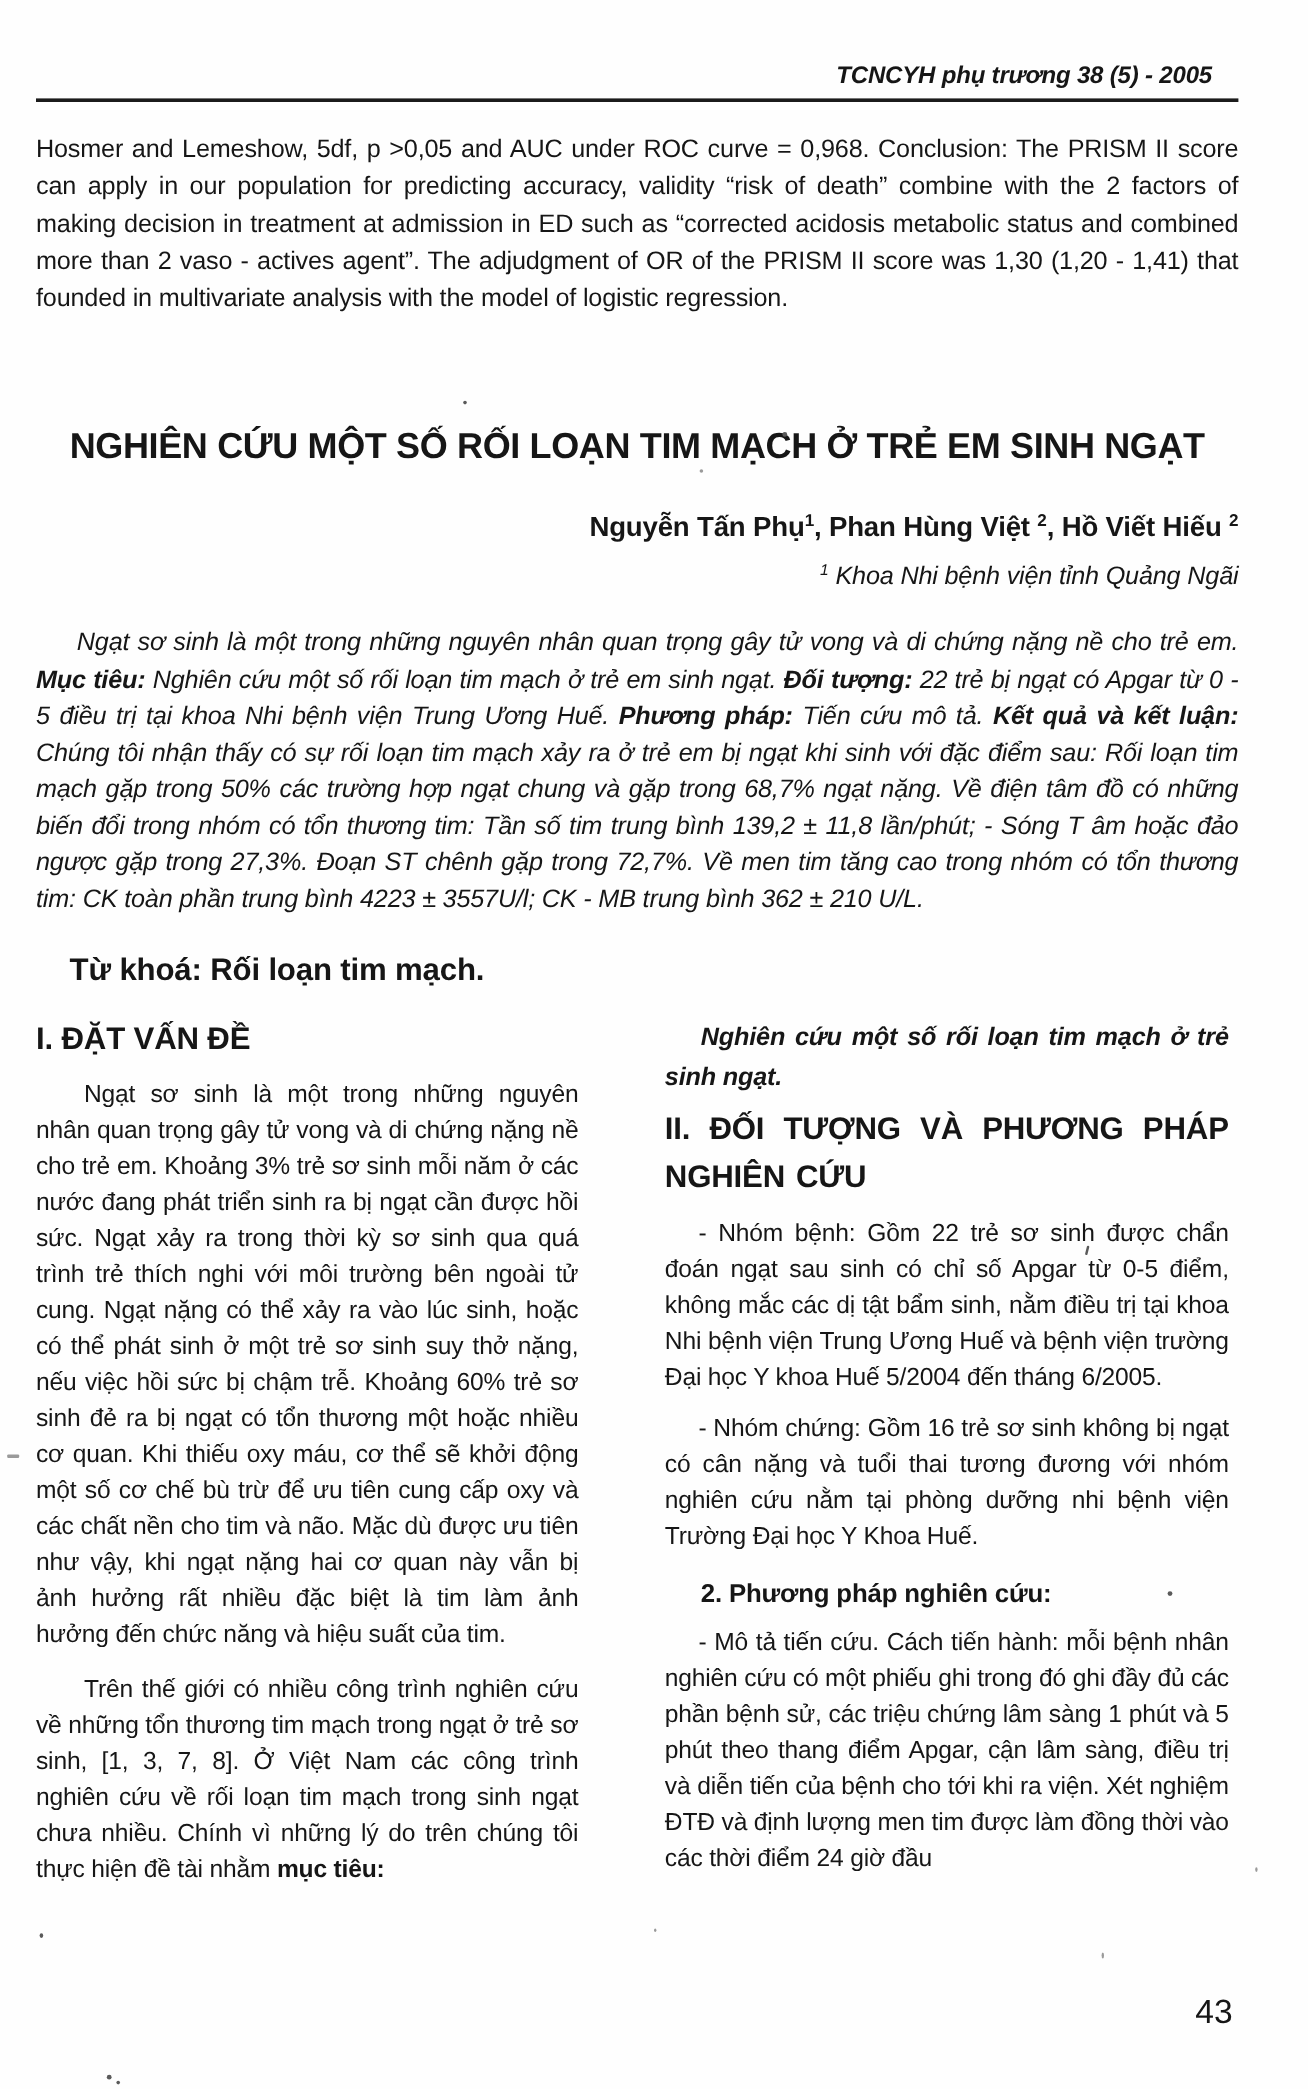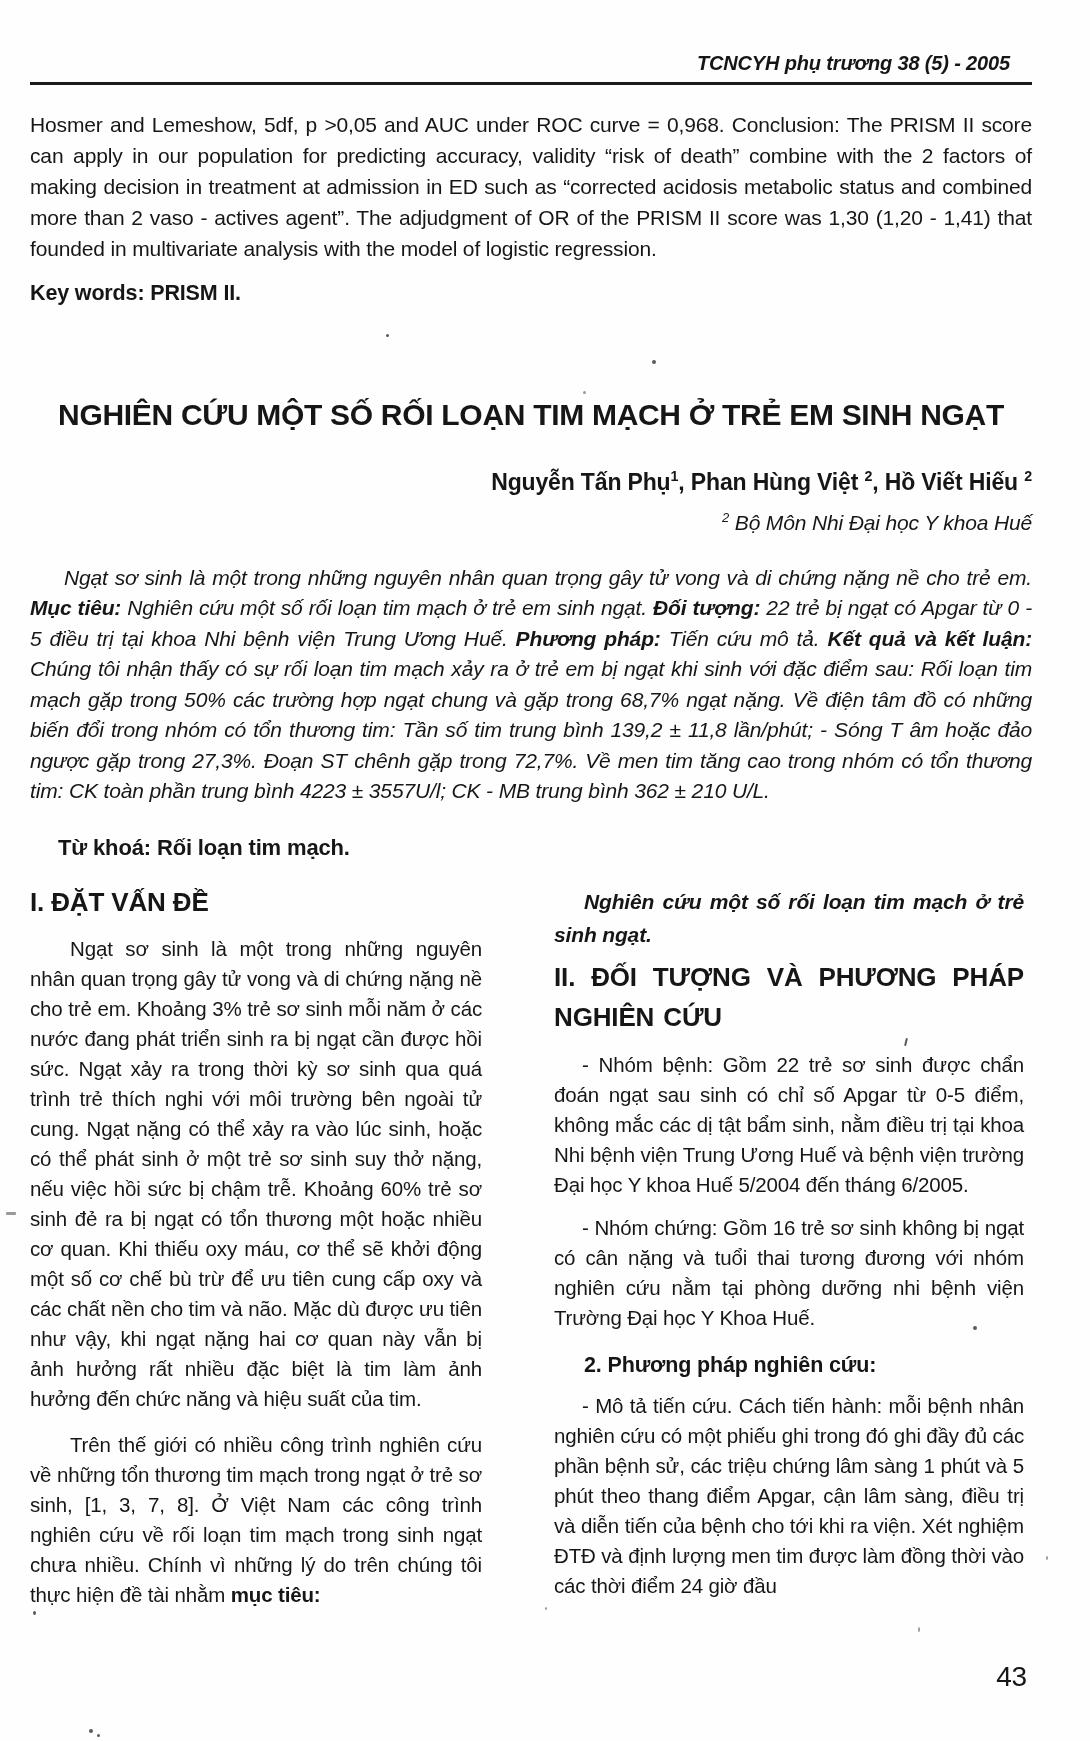--- a/index.html
+++ b/index.html
@@ -68,21 +68,21 @@
     margin: 27px 0 0 0;
     font-size: 21px;
     font-style: italic;
     line-height: 30.5px;
     text-align: justify;
     text-indent: 34px;
   }
   .seg-bold { font-weight: bold; }
   .vn-keywords {
     margin: 28px 0 0 28px;
-    font-size: 22px;
+    font-size: 26px;
     font-weight: bold;
   }
   .columns {
     display: flex;
     gap: 72px;
     margin-top: 20px;
   }
   .col-left  { width: 452px; flex: 0 0 452px; }
   .col-right { width: 470px; flex: 0 0 470px; }
   .section-heading {
@@ -134,27 +134,26 @@
 </style>
 </head>
 <body>
 
 <div class="page">
 
   <p class="running-head">TCNCYH phụ trương 38 (5) - 2005</p>
   <hr class="header-rule">
 
   <p class="english-abstract">Hosmer and Lemeshow, 5df, p &gt;0,05 and AUC under ROC curve = 0,968. Conclusion: The PRISM II score can apply in our population for predicting accuracy, validity “risk of death” combine with the 2 factors of making decision in treatment at admission in ED such as “corrected acidosis metabolic status and combined more than 2 vaso - actives agent”. The adjudgment of OR of the PRISM II score was 1,30 (1,20 - 1,41) that founded in multivariate analysis with the model of logistic regression.</p>
-  <p class="english-keywords">Key words: PRISM II.</p>
 
   <h1 class="article-title">NGHIÊN CỨU MỘT SỐ RỐI LOẠN TIM MẠCH Ở TRẺ EM SINH NGẠT</h1>
 
   <div class="authors-block">
     <p class="authors-line"><span>Nguyễn Tấn Phụ</span><sup>1</sup><span>, Phan Hùng Việt </span><sup>2</sup><span>, Hồ Viết Hiếu </span><sup>2</sup></p>
-    <p class="affiliation"><sup>2</sup><span> Bộ Môn Nhi Đại học Y khoa Huế</span></p>
+    <p class="affiliation"><sup>1</sup><span> Khoa Nhi bệnh viện tỉnh Quảng Ngãi</span></p>
   </div>
 
   <p class="vn-abstract"><span>Ngạt sơ sinh là một trong những nguyên nhân quan trọng gây tử vong và di chứng nặng nề cho trẻ em. </span><span class="seg-bold">Mục tiêu: </span><span>Nghiên cứu một số rối loạn tim mạch ở trẻ em sinh ngạt. </span><span class="seg-bold">Đối tượng: </span><span>22 trẻ bị ngạt có Apgar từ 0 - 5 điều trị tại khoa Nhi bệnh viện Trung Ương Huế. </span><span class="seg-bold">Phương pháp: </span><span>Tiến cứu mô tả. </span><span class="seg-bold">Kết quả và kết luận: </span><span>Chúng tôi nhận thấy có sự rối loạn tim mạch xảy ra ở trẻ em bị ngạt khi sinh với đặc điểm sau: Rối loạn tim mạch gặp trong 50% các trường hợp ngạt chung và gặp trong 68,7% ngạt nặng. Về điện tâm đồ có những biến đổi trong nhóm có tổn thương tim: Tần số tim trung bình 139,2 ± 11,8 lần/phút; - Sóng T âm hoặc đảo ngược gặp trong 27,3%. Đoạn ST chênh gặp trong 72,7%. Về men tim tăng cao trong nhóm có tổn thương tim: CK toàn phần trung bình 4223 ± 3557U/l; CK - MB trung bình 362 ± 210 U/L.</span></p>
 
   <p class="vn-keywords">Từ khoá: Rối loạn tim mạch.</p>
 
   <div class="columns">
     <div class="col-left">
       <h2 class="section-heading">I. ĐẶT VẤN ĐỀ</h2>
       <p class="body-para">Ngạt sơ sinh là một trong những nguyên nhân quan trọng gây tử vong và di chứng nặng nề cho trẻ em. Khoảng 3% trẻ sơ sinh mỗi năm ở các nước đang phát triển sinh ra bị ngạt cần được hồi sức. Ngạt xảy ra trong thời kỳ sơ sinh qua quá trình trẻ thích nghi với môi trường bên ngoài tử cung. Ngạt nặng có thể xảy ra vào lúc sinh, hoặc có thể phát sinh ở một trẻ sơ sinh suy thở nặng, nếu việc hồi sức bị chậm trễ. Khoảng 60% trẻ sơ sinh đẻ ra bị ngạt có tổn thương một hoặc nhiều cơ quan. Khi thiếu oxy máu, cơ thể sẽ khởi động một số cơ chế bù trừ để ưu tiên cung cấp oxy và các chất nền cho tim và não. Mặc dù được ưu tiên như vậy, khi ngạt nặng hai cơ quan này vẫn bị ảnh hưởng rất nhiều đặc biệt là tim làm ảnh hưởng đến chức năng và hiệu suất của tim.</p>

